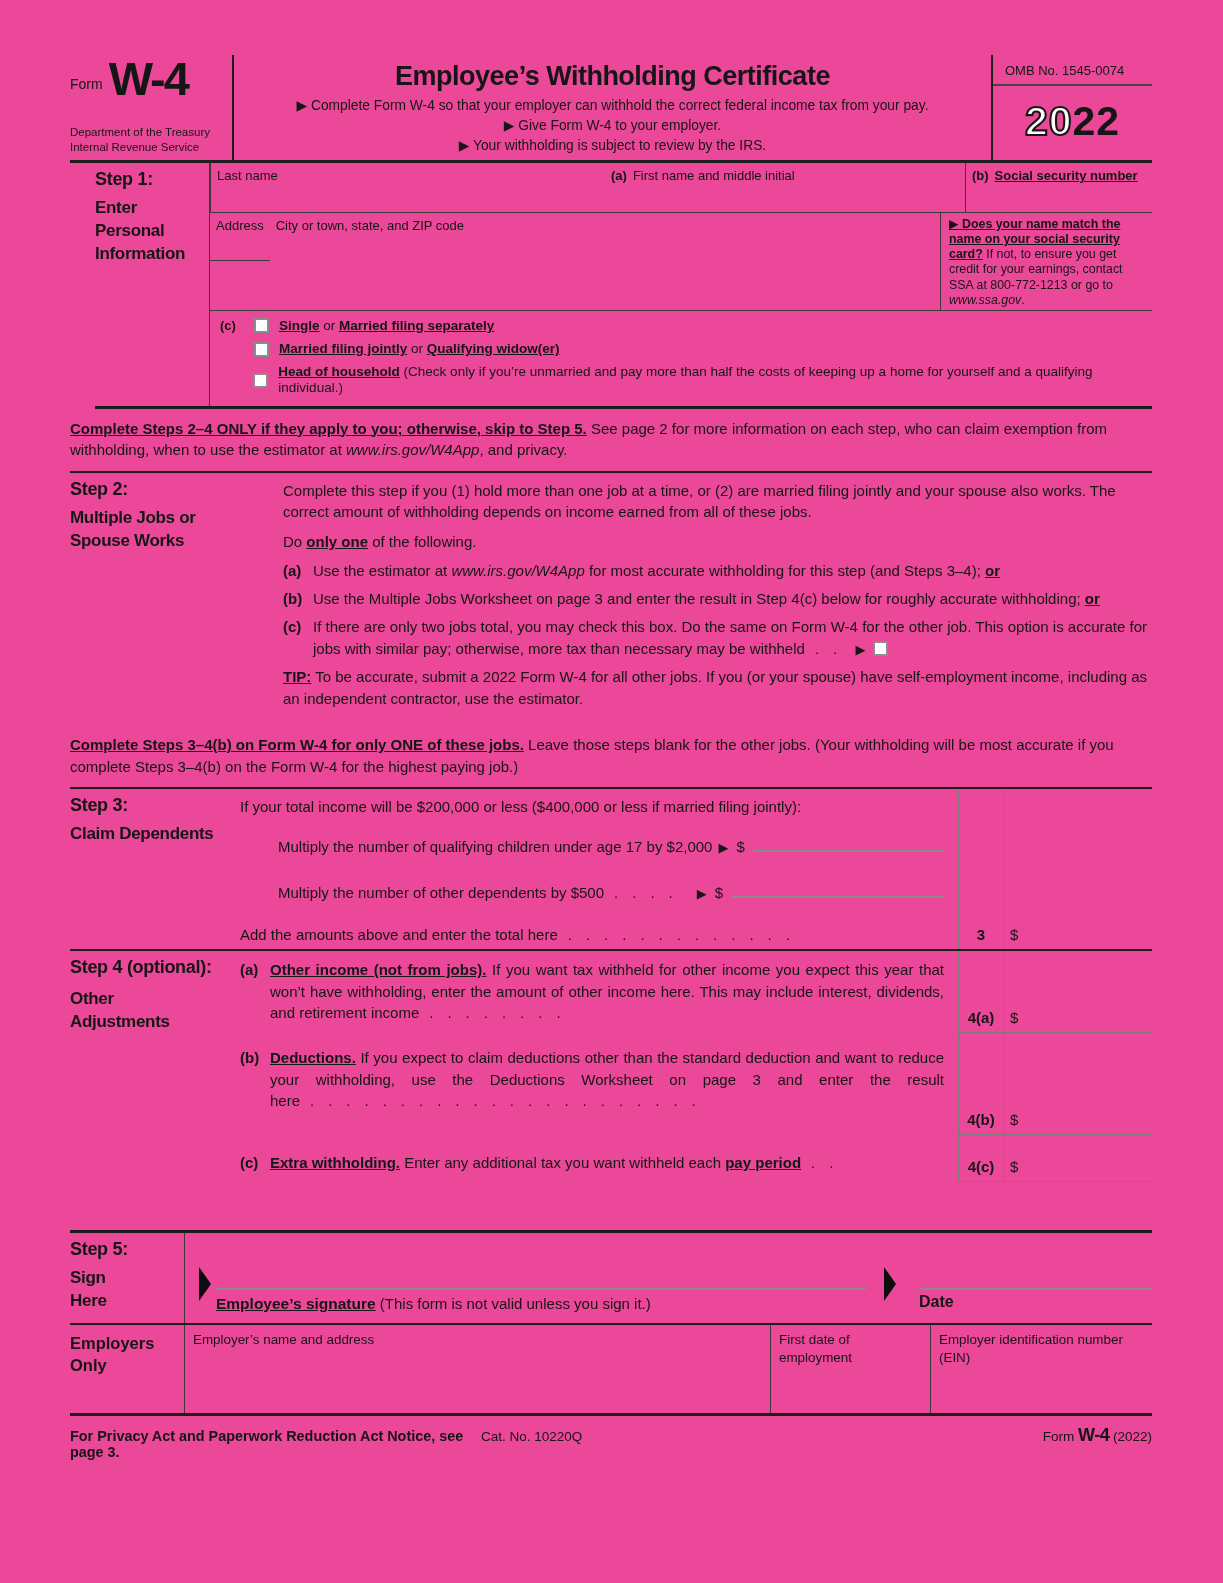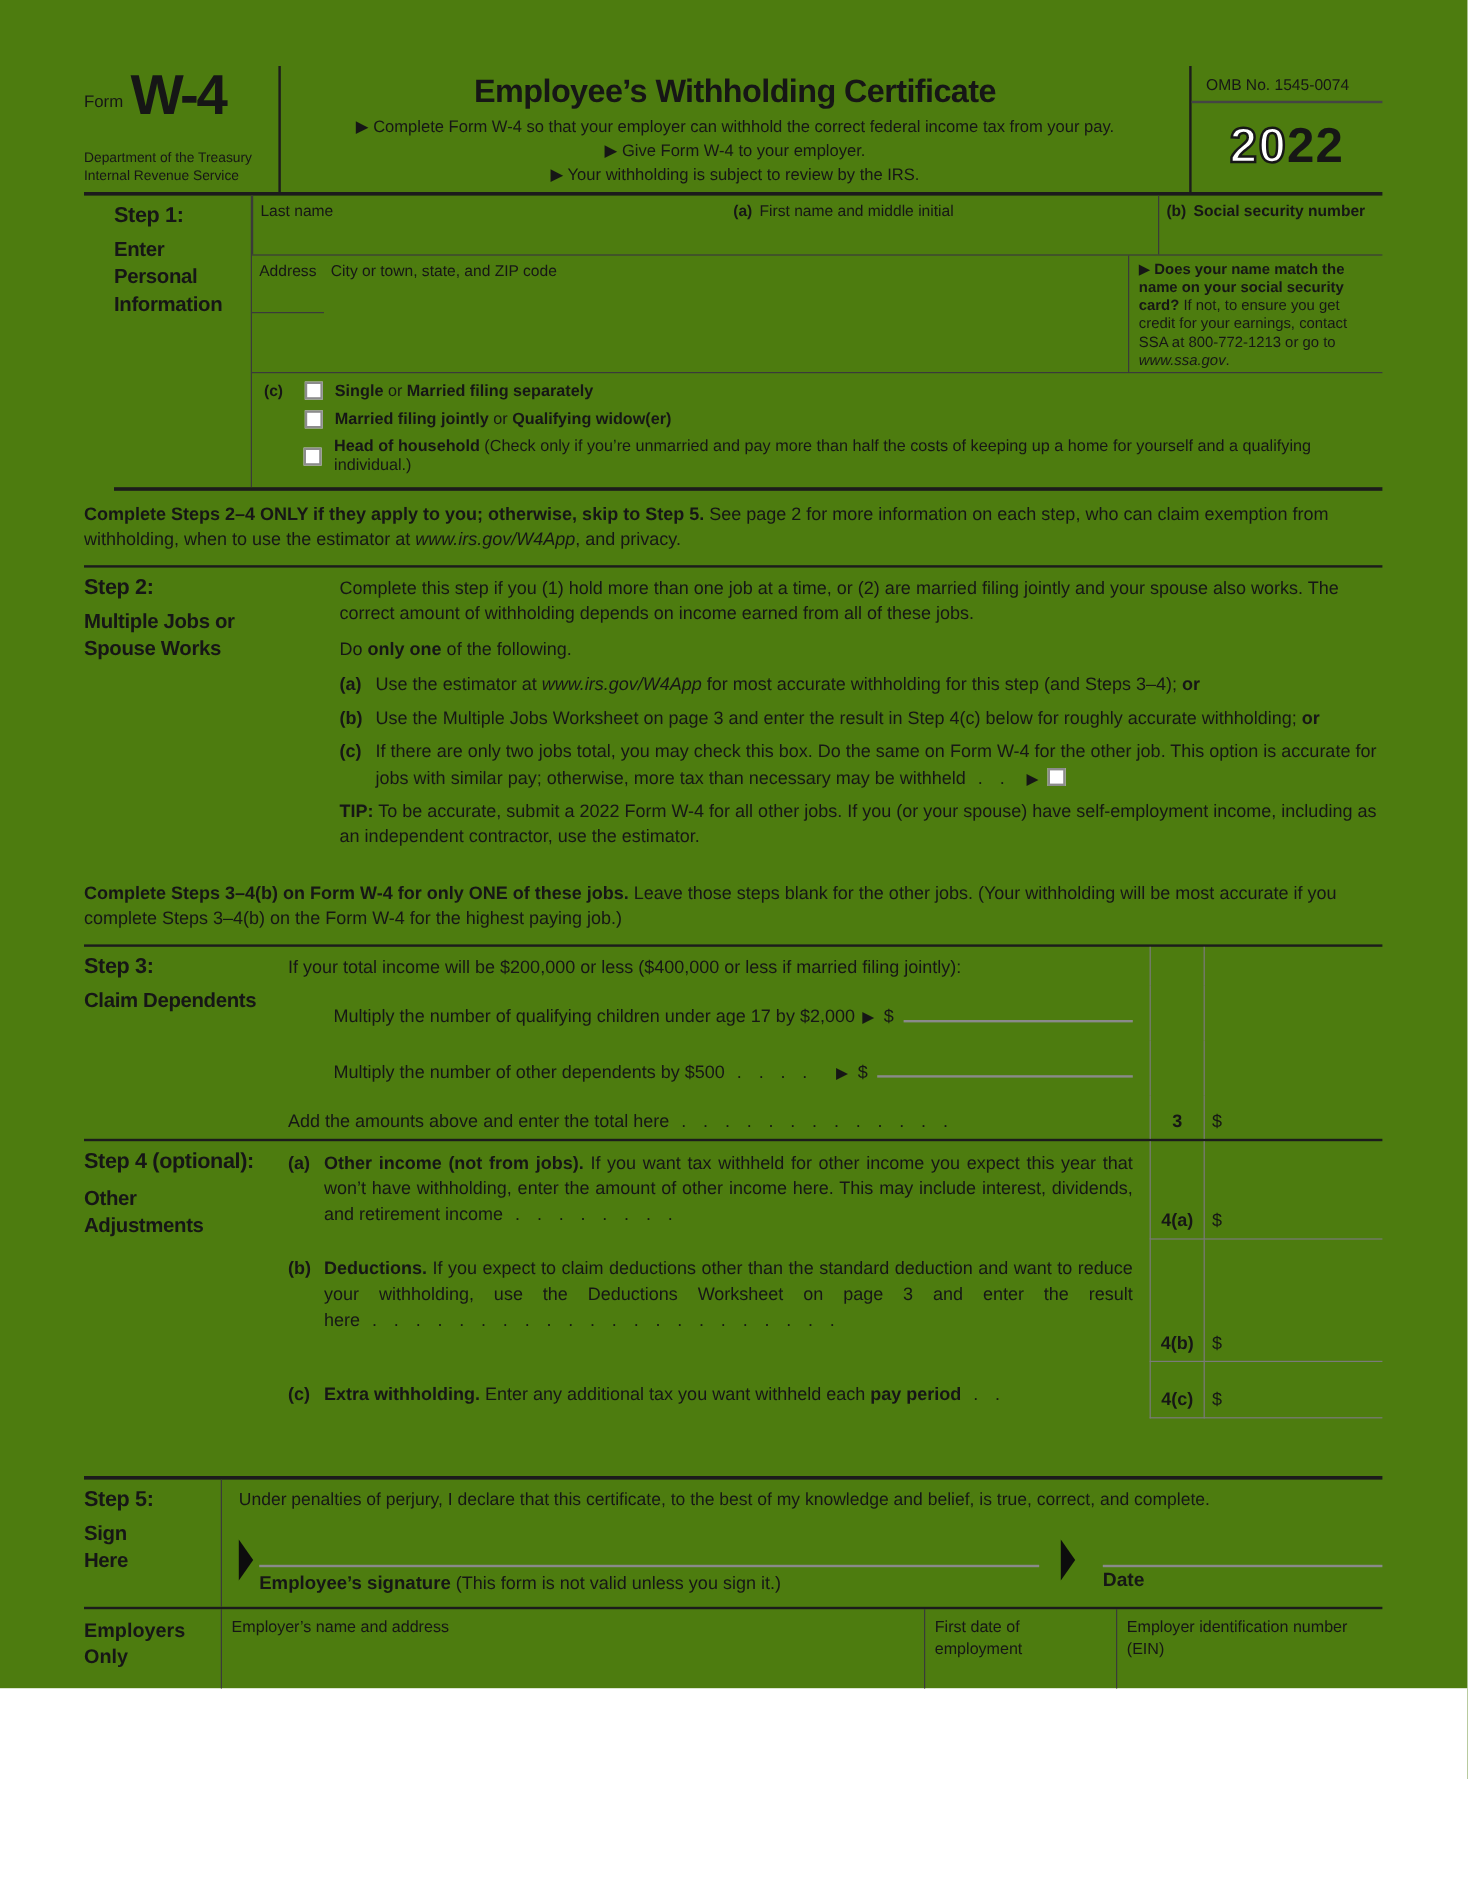--- a/index.html
+++ b/index.html
@@ -1,22 +1,22 @@
 <!DOCTYPE html>
 <html><head>
 <meta charset="utf-8">
 <style>
   html,body{margin:0;padding:0;background:#ffffff;}
   .page{
-    width:1223px;height:1407px;background:#4d7c0f;box-sizing:border-box;
+    width:1223px;height:1583px;background:#ec4899;box-sizing:border-box;
     padding:55px 71px 0 70px;position:relative;color:#161616;
     font-family:"Liberation Sans","DejaVu Sans",sans-serif;
     -webkit-font-smoothing:antialiased;
   }
-  .b{font-weight:bold;}
+  .b{font-weight:bold;text-decoration:underline;}
   .i{font-style:italic;}
 
   
   .header{display:flex;border-bottom:3px solid #1c1c1c;}
   .h-left{width:162px;box-sizing:border-box;display:flex;flex-direction:column;justify-content:space-between;padding:4px 8px 6px 0;}
   .h-form-row{display:flex;align-items:flex-end;gap:6px;}
   .form-word{font-size:14px;padding-bottom:7px;}
   .form-number{font-size:47px;font-weight:bold;letter-spacing:-2px;line-height:0.85;}
   .dept{font-size:11.5px;line-height:1.25;margin-top:10px;}
   .h-center{flex:1;border-left:2px solid #1c1c1c;border-right:2px solid #1c1c1c;box-sizing:border-box;padding:6px 10px 4px 10px;text-align:center;}
@@ -313,21 +313,20 @@
         </div>
     </div>
   </div>
 
   <div class="step5">
     <div class="s-labelcol">
       <div class="s-title">Step 5:</div>
       <div class="s-sub" style="width:60px;">Sign Here</div>
     </div>
     <div class="s5-content">
-      <div class="perjury">Under penalties of perjury, I declare that this certificate, to the best of my knowledge and belief, is true, correct, and complete.</div>
       <div class="sig-area">
         <div class="sig-arrow"></div>
         <div class="sig-field">
           <div class="sig-line"></div>
           <div class="sig-label"><span class="b">Employee’s signature</span><span> (This form is not valid unless you sign it.)</span></div>
         </div>
         <div class="sig-arrow" style="margin-left:18px;"></div>
         <div class="date-group">
           <div class="sig-line" style="margin-left:5px;"></div>
           <div class="date-label" style="margin-left:5px;">Date</div>

